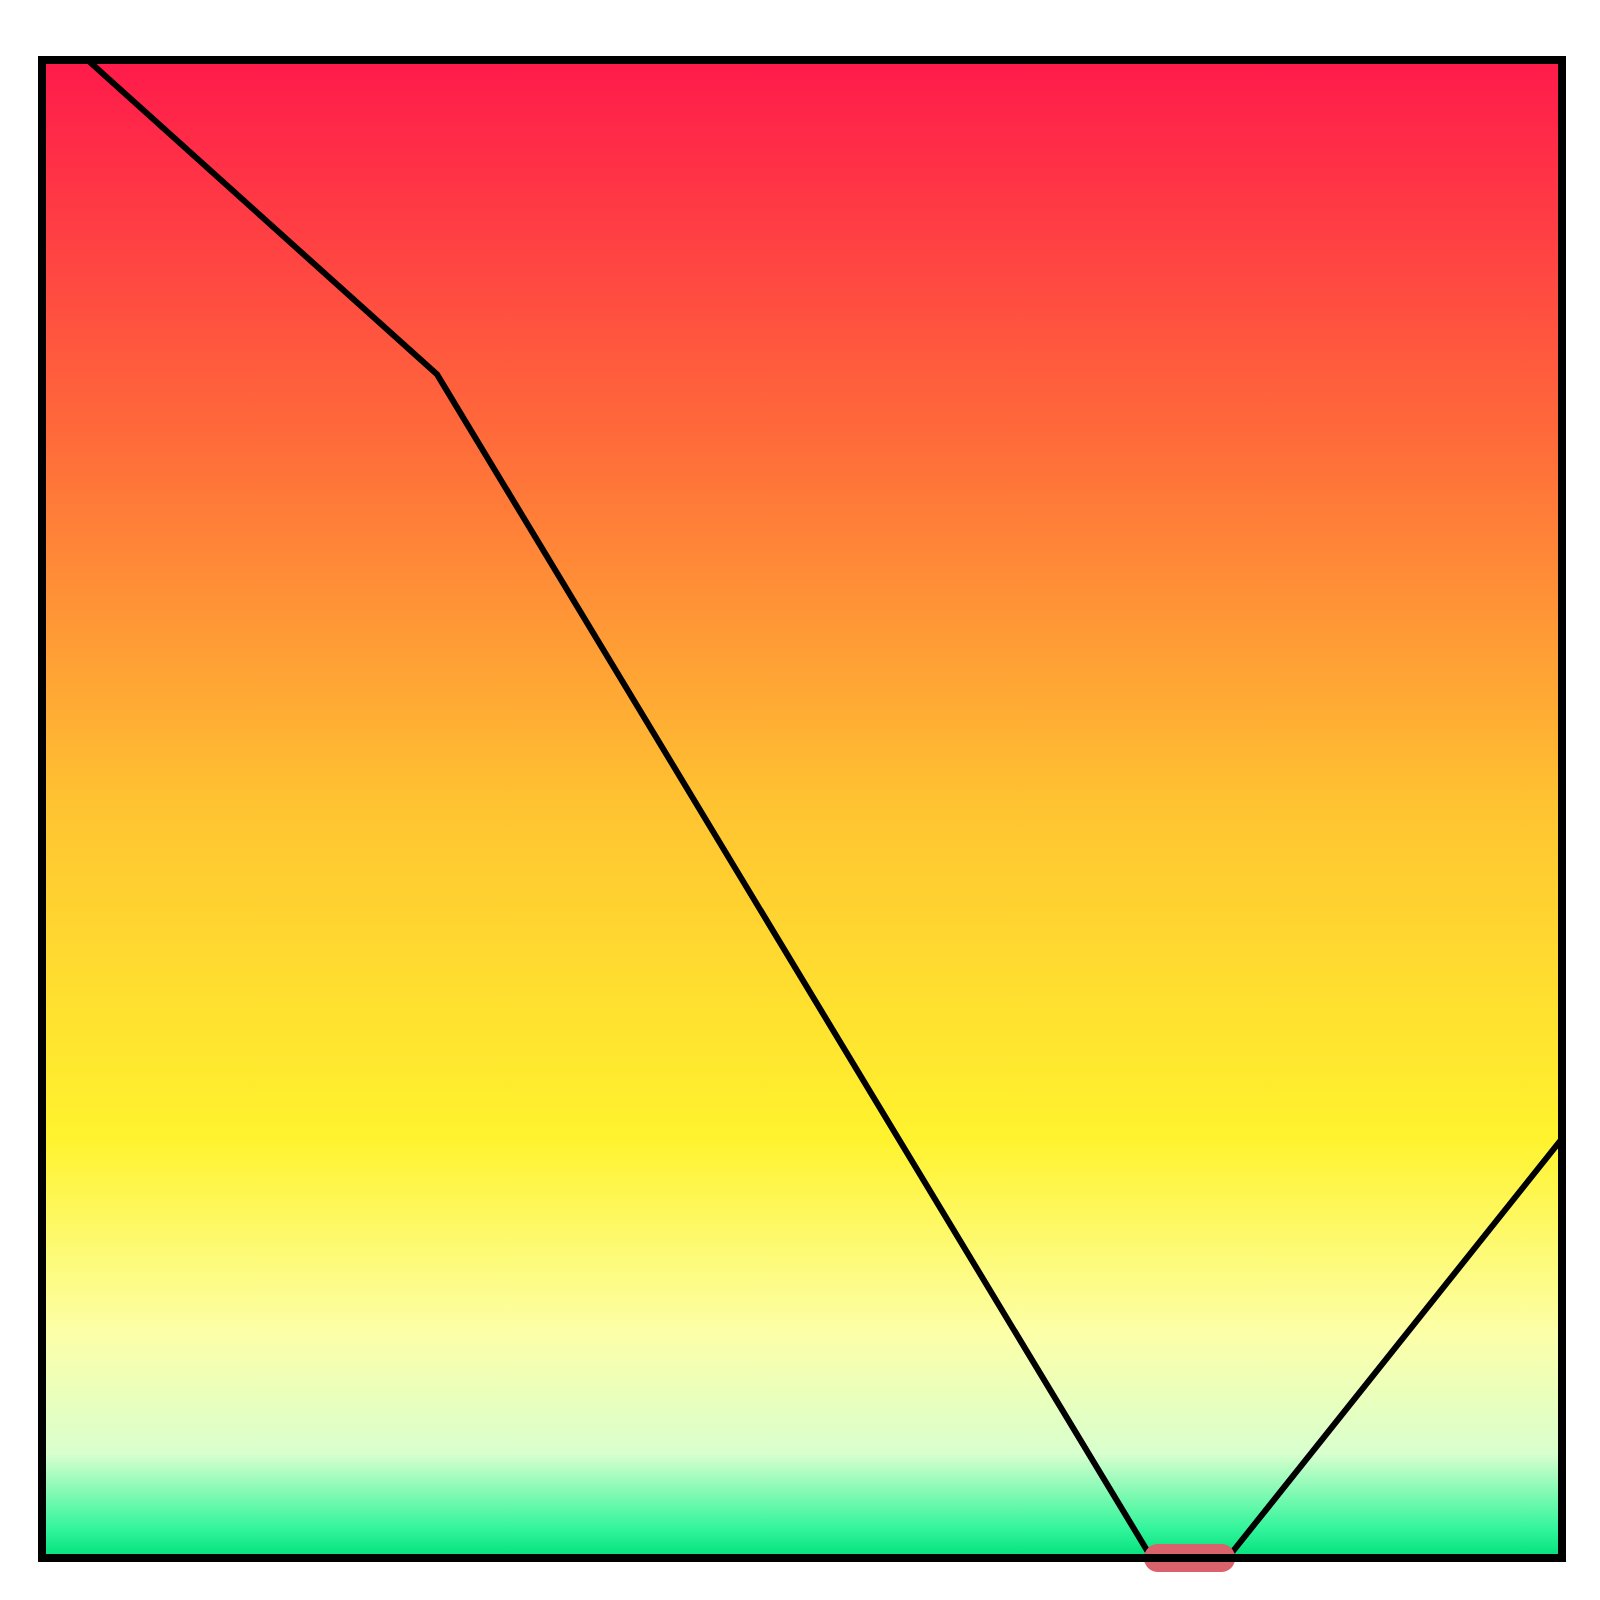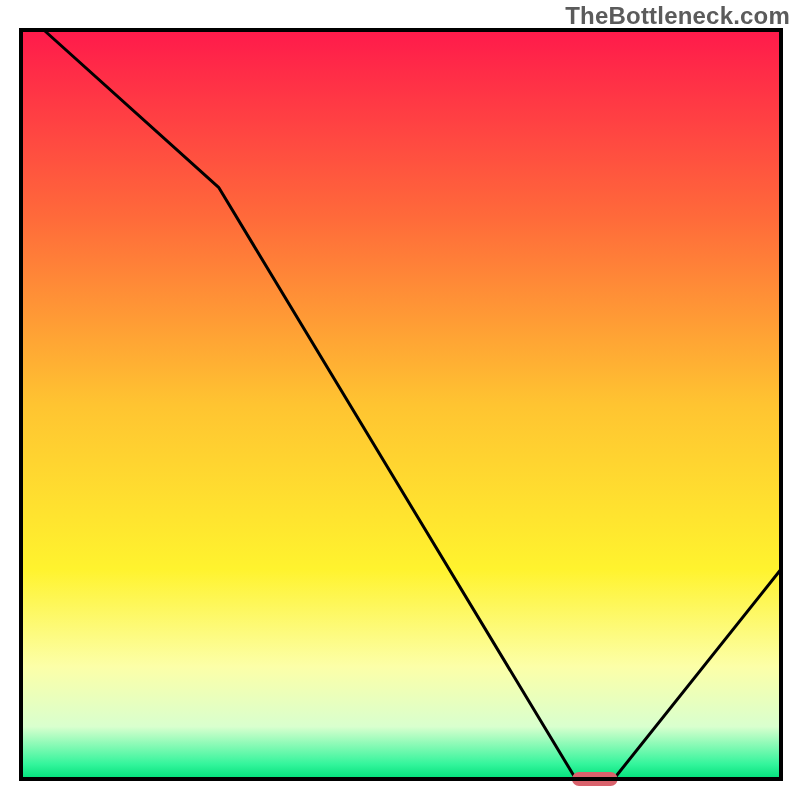--- a/index.html
+++ b/index.html
@@ -28,21 +28,20 @@
     display: block;
     position: absolute;
     top: 0;
     left: 0;
   }
 </style>
 </head>
 <body>
 
 <div class="container">
-  <div class="watermark">TheBottleneck.com</div>
 
   <svg id="chart-svg" width="800" height="800" viewBox="0 0 800 800">
     <defs>
       <linearGradient id="bg-grad" x1="0" y1="0" x2="0" y2="1">
           <stop offset="0%" stop-color="#ff1a4b"></stop>
           <stop offset="25%" stop-color="#ff6a3a"></stop>
           <stop offset="50%" stop-color="#ffc431"></stop>
           <stop offset="72%" stop-color="#fff32e"></stop>
           <stop offset="85%" stop-color="#fcffa8"></stop>
           <stop offset="93%" stop-color="#d9ffce"></stop>

